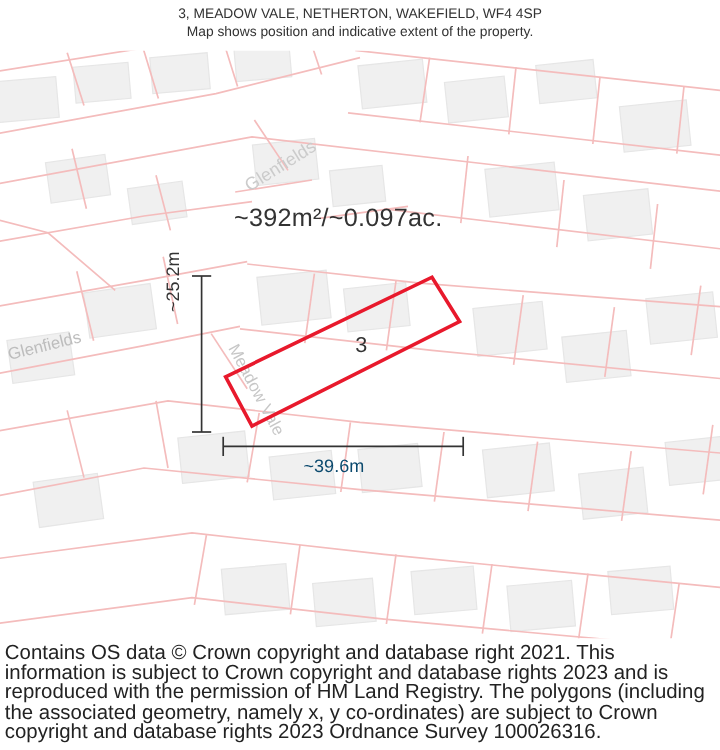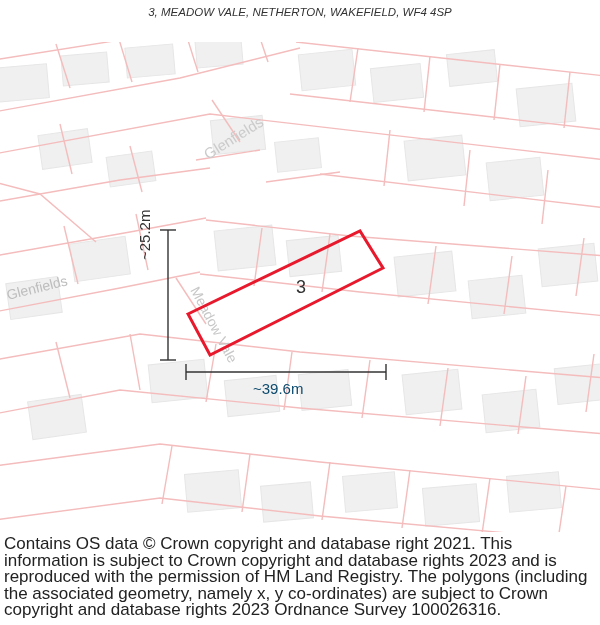--- a/index.html
+++ b/index.html
@@ -24,21 +24,20 @@
   .header {
     width: 600px;
     padding-top: 5px;
     text-align: center;
   }
   .header .title {
     font-size: 11.5px;
     color: #333;
     line-height: 15px;
     white-space: nowrap;
-    font-style: italic;
   }
   .header .subtitle {
     font-size: 11.5px;
     color: #333;
     line-height: 15px;
     white-space: nowrap;
   }
   
   .map-wrap {
     position: absolute;
@@ -105,20 +104,21 @@
     color: #222;
   }
 </style>
 </head>
 <body>
 
 <div class="page">
 
   <div class="header">
     <div class="title">3, MEADOW VALE, NETHERTON, WAKEFIELD, WF4 4SP</div>
+    <div class="subtitle">Map shows position and indicative extent of the property.</div>
   </div>
 
   <div class="map-wrap">
     <svg class="map-svg" width="600" height="490" viewBox="0 0 600 490">
 
       <g fill="#f0f0f0" stroke="#e6e6e6" stroke-width="1">
         <rect x="-4" y="24" width="52" height="34" transform="rotate(-5 22 41)"></rect>
         <rect x="62" y="12" width="46" height="30" transform="rotate(-5 85 27)"></rect>
         <rect x="126" y="4" width="48" height="30" transform="rotate(-5 150 19)"></rect>
         <rect x="196" y="-4" width="46" height="28" transform="rotate(-5 219 10)"></rect>
@@ -242,20 +242,21 @@
         <path d="M 186 330 L 386 330"></path>
         <path d="M 186 322 L 186 338"></path>
         <path d="M 386 322 L 386 338"></path>
 
         <path d="M 168 188 L 168 318"></path>
         <path d="M 160 188 L 176 188"></path>
         <path d="M 160 318 L 176 318"></path>
       </g>
     </svg>
 
+    <div class="area-label">~392m²/~0.097ac.</div>
     <div class="plot-number">3</div>
     <div class="width-label">~39.6m</div>
     <div class="height-label">~25.2m</div>
   </div>
 
   <div class="footer">
     <p>Contains OS data © Crown copyright and database right 2021. This information is subject to Crown copyright and database rights 2023 and is reproduced with the permission of HM Land Registry. The polygons (including the associated geometry, namely x, y co-ordinates) are subject to Crown copyright and database rights 2023 Ordnance Survey 100026316.</p>
   </div>
 
 </div>

